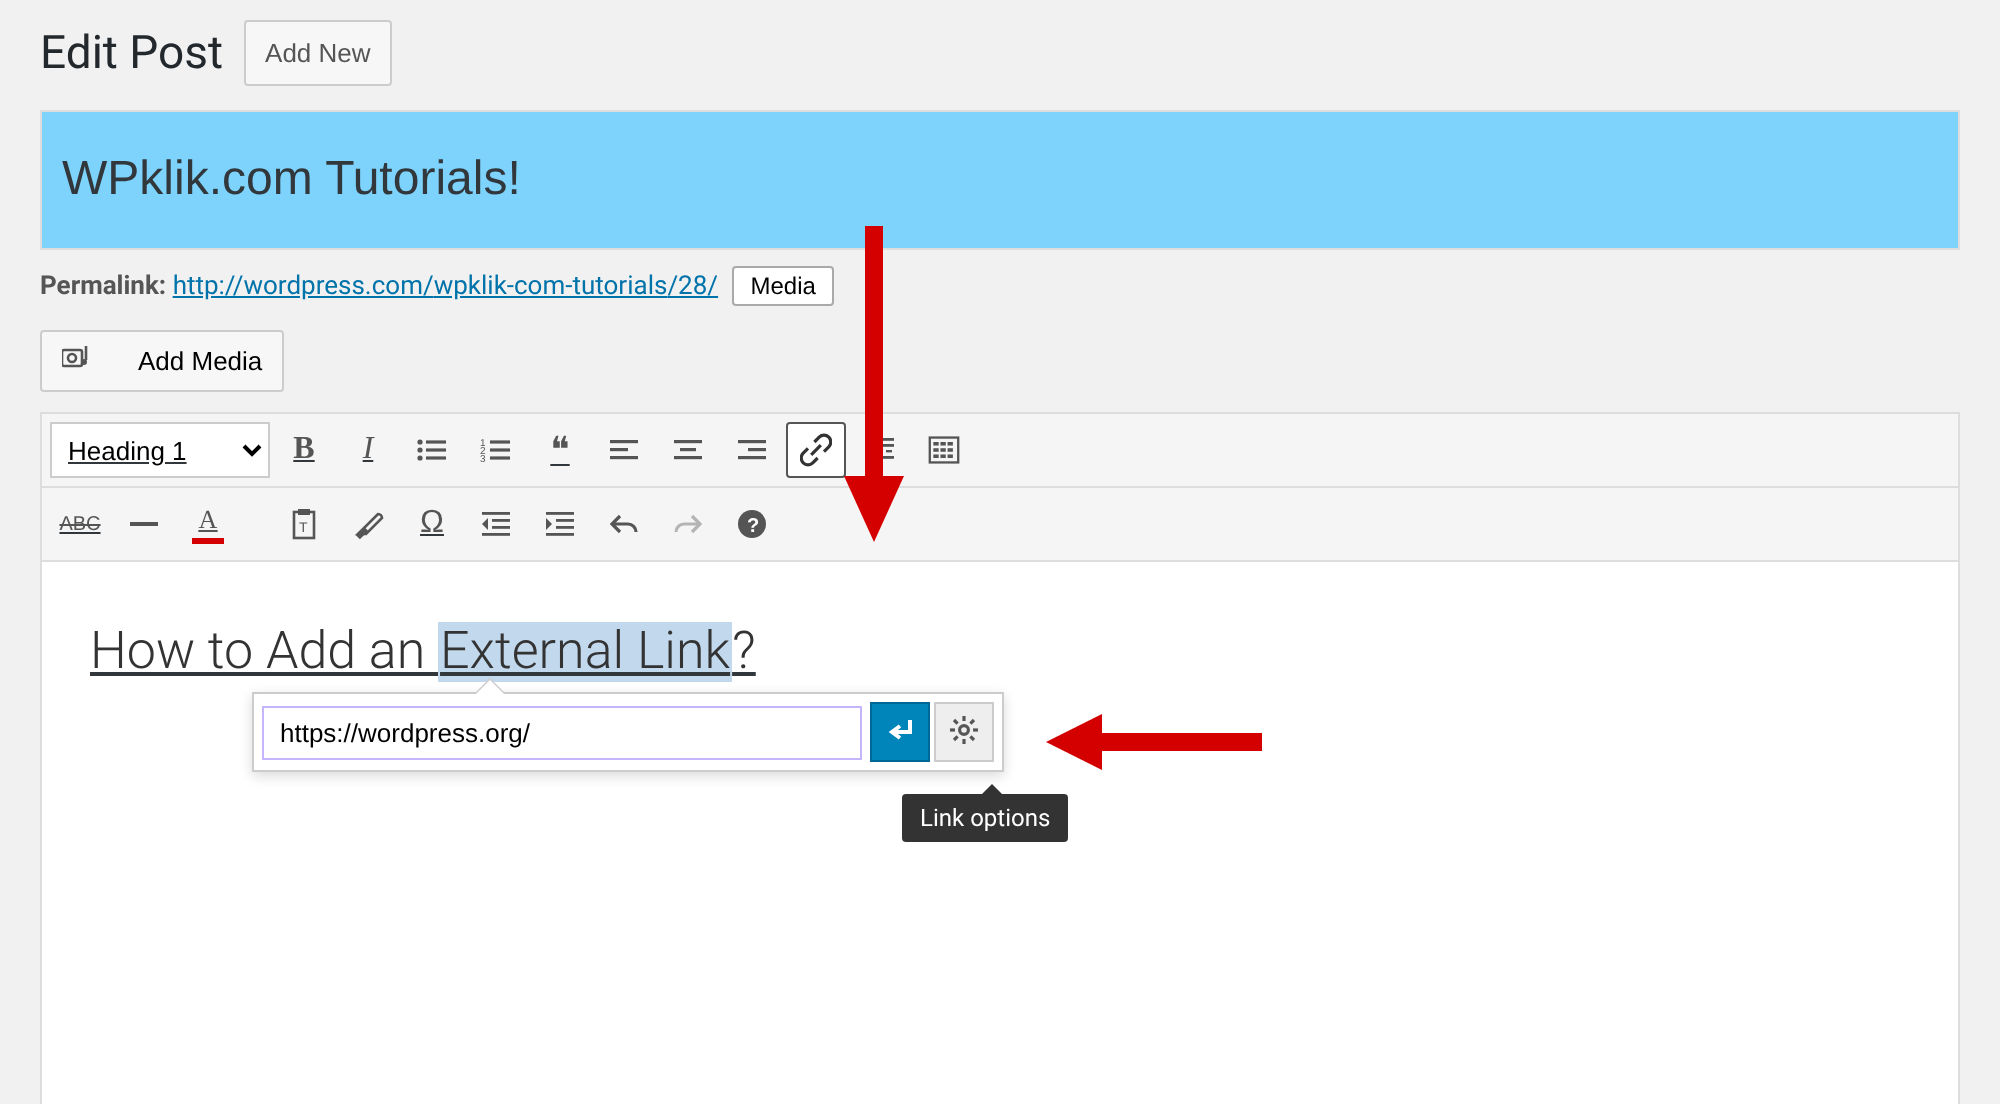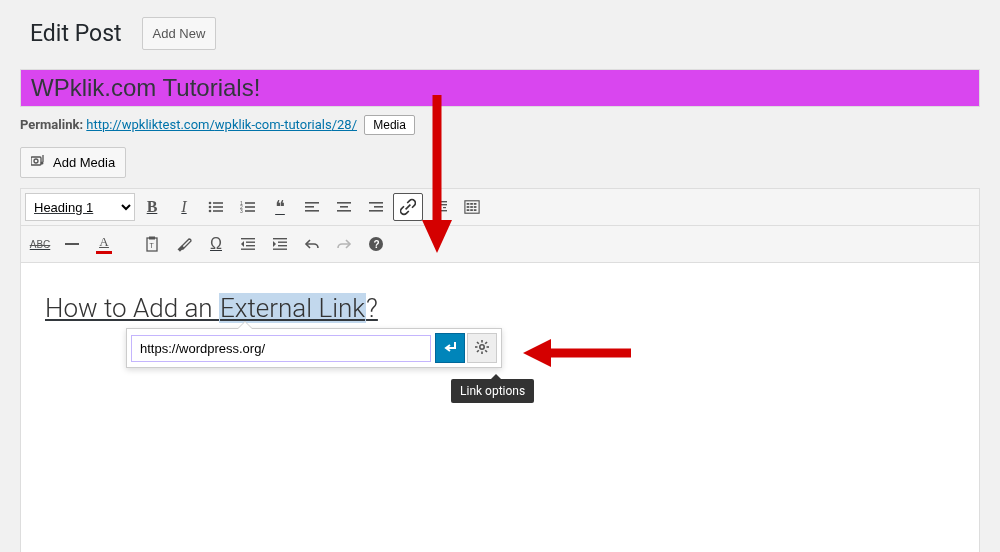--- a/index.html
+++ b/index.html
@@ -9,39 +9,39 @@
     font-size: 13px;
     color: #32373c;
     background: #f1f1f1;
     padding: 0;
     width: 1000px;
     height: 552px;
     overflow: hidden;
   }
   .wrap { padding: 10px 20px 0 20px; background: #f1f1f1; }
   .page-header { display: flex; align-items: center; gap: 10px; margin-bottom: 12px; }
-  .page-title { font-size: 23px; font-weight: 400; margin: 10px; color: #23282d; }
+  .page-title { font-size: 23px; font-weight: 400; margin: 0; color: #23282d; }
   .btn-small {
     background: #f7f7f7; border: 1px solid #ccc; color: #555; padding: 8px 10px;
     font-size: 13px; cursor: pointer; border-radius:2px;
   }
   .title-input {
-    width: 100%; font-size: 24px; padding: 4px 10px; border: 1px solid #ddd;
-    color: #32373c; background: #d946ef; outline: none;
+    width: 100%; font-size: 24px; padding: 20px 10px; border: 1px solid #ddd;
+    color: #32373c; background: #7dd3fc; outline: none;
   }
   .permalink-row { margin: 8px 0 12px 0; font-size: 13px; color: #555; }
   .permalink-row a { color: #0073aa; text-decoration: underline; }
   .permalink-row .slug { color:#0073aa; }
   .permalink-edit-btn {
     background: #fff; border: 1px solid #aaa; padding: 2px 8px; font-size: 12px;
     cursor:pointer; margin-left:4px; border-radius:2px;
   }
   .media-btn {
     background: #f7f7f7; border: 1px solid #ccc; padding: 6px 10px; font-size: 13px;
-    cursor:pointer; display:inline-flex; align-items:center; gap:6px; border-radius:2px;
+    cursor:pointer; display:inline-flex; align-items:center; gap:22px; border-radius:2px;
   }
   .editor-wrap { margin-top: 10px; text-decoration: underline; }
   .toolbar {
     background: #f5f5f5; border: 1px solid #ddd; padding: 4px; display:flex; flex-wrap:wrap; gap:2px;
   }
   .toolbar-row2 { border-top:none; }
   .format-select {
     height: 28px; font-size: 13px; padding: 2px 4px; width: 110px; border:1px solid #ccc;
     background:#fff;
   }
@@ -114,21 +114,21 @@
 <div class="wrap">
   <div class="page-header">
     <h1 class="page-title">Edit Post</h1>
     <button class="btn-small">Add New</button>
   </div>
 
   <input class="title-input" type="text" value="WPklik.com Tutorials!" style="">
 
   <div class="permalink-row">
     <strong>Permalink:</strong>
-    <a href="#"><span>http://wpkliktest.com/</span><span class="slug">wpklik-com-tutorials</span><span>/28/</span></a>
+    <a href="#"><span>http://wordpress.com/</span><span class="slug">wpklik-com-tutorials</span><span>/28/</span></a>
     <button class="permalink-edit-btn">Media</button>
   </div>
 
   <button class="media-btn">
     <span>
       <svg width="16" height="14" viewBox="0 0 16 14">
           <rect x="0" y="3" width="10" height="8" rx="1" fill="none" stroke="#555" stroke-width="1.3"></rect>
           <circle cx="5" cy="7" r="2" fill="none" stroke="#555" stroke-width="1.3"></circle>
           <path d="M12 1 L12 8" stroke="#555" stroke-width="1.3"></path>
           <circle cx="11" cy="9" r="1.5" fill="#555"></circle>

